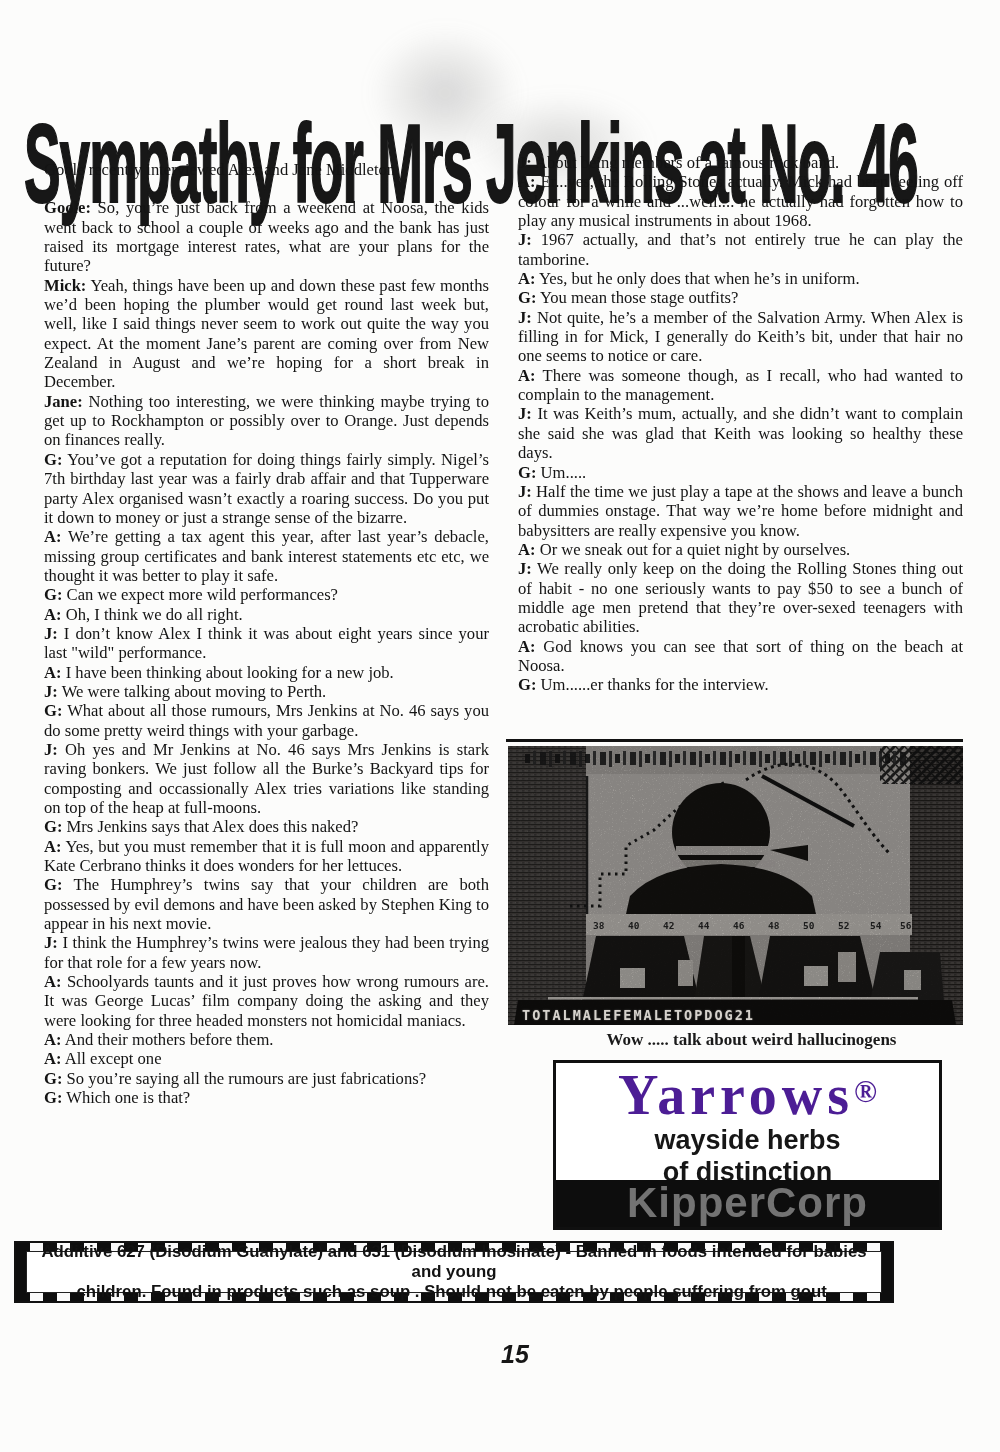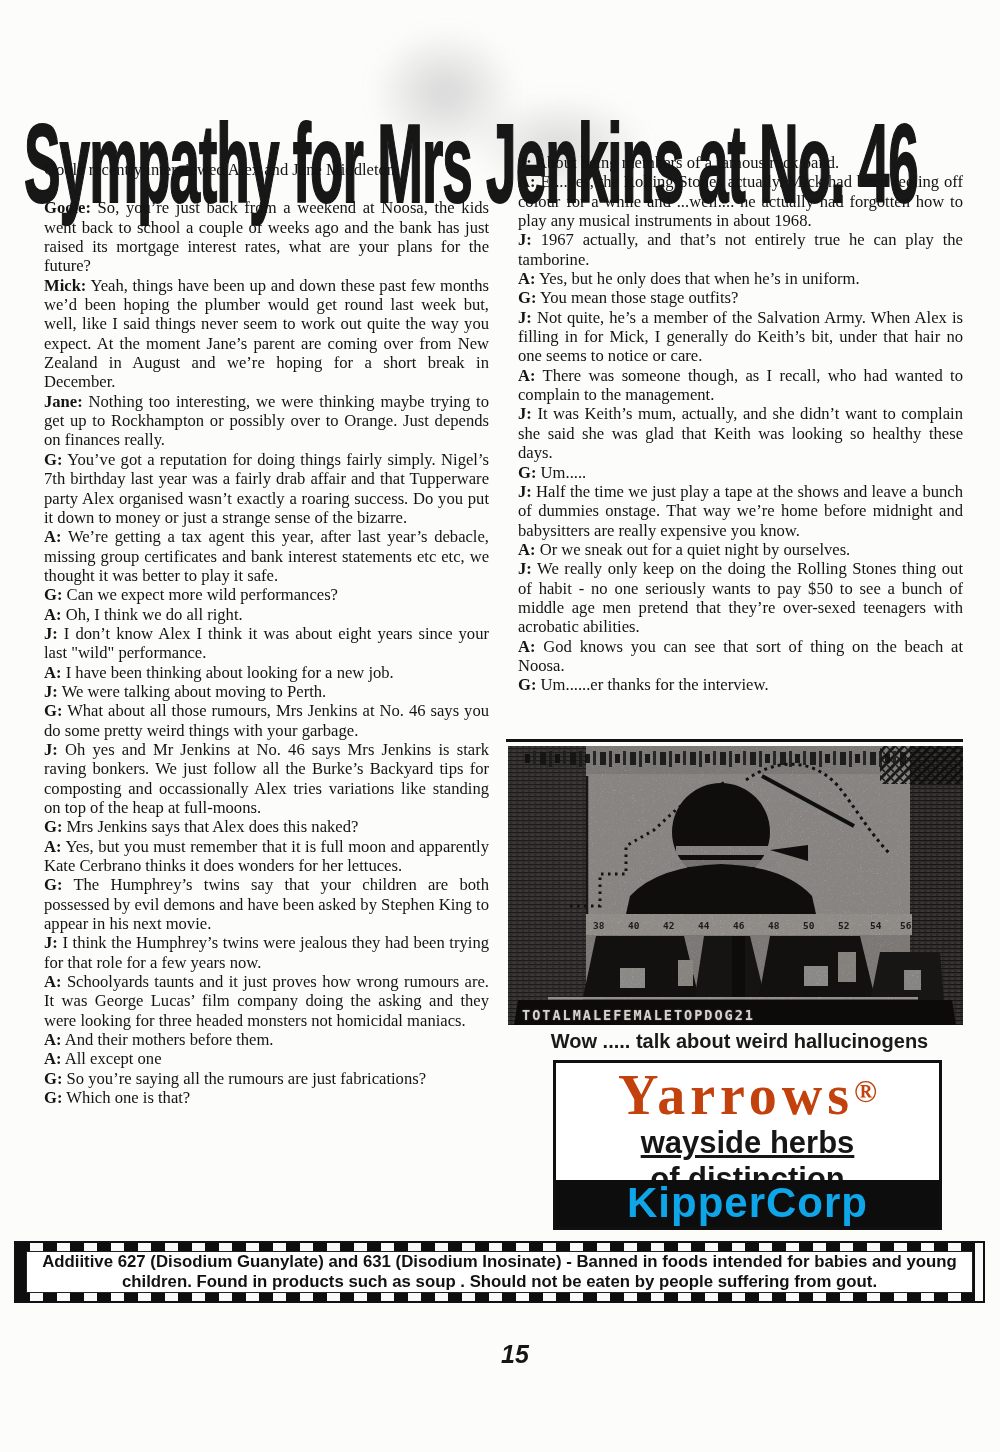--- a/index.html
+++ b/index.html
@@ -33,38 +33,38 @@
     box-shadow:inset 0 0 26px rgba(0,0,0,.35), inset -16px 0 14px -6px rgba(0,0,0,.45), inset 14px 0 12px -6px rgba(0,0,0,.4);
   }
   #photo svg{display:block;}
   #photo-status{
     position:absolute;left:0;right:0;bottom:2px;display:flex;
     padding:0 14px;color:#d6d2cc;font-family:"DejaVu Sans Mono", monospace;font-weight:bold;
     font-size:13.5px;letter-spacing:2px;text-shadow:0 0 2px rgba(255,255,255,.3);
   }
   .tick{font-family:"DejaVu Sans Mono", monospace;font-weight:bold;}
   #photo-caption{
-    position:absolute;left:512px;top:1030px;width:455px;text-align:center;
-    font-family:Liberation Sans, sans-serif;font-weight:bold;font-size:20px;color:#1a1a1a;
+    position:absolute;left:524px;top:1030px;width:455px;text-align:center;
+    font-family:Liberation Serif, serif;font-weight:bold;font-size:17px;color:#1a1a1a;
   }
   
   #ad{
     position:absolute;left:553px;top:1060px;width:389px;height:170px;
     border:3px solid #101010;background:#fff;box-sizing:border-box;text-align:center;
   }
-  #ad-brand{font-family:"Liberation Serif", serif;font-weight:bold;font-size:56px;line-height:1.08;letter-spacing:5px;margin-top:2px;color:#c2410c;}
+  #ad-brand{font-family:"Liberation Serif", serif;font-weight:bold;font-size:56px;line-height:1.08;letter-spacing:5px;margin-top:2px;color:#4c1d95;}
   #ad-brand .reg{font-size:.55em;vertical-align:.4em;letter-spacing:0;}
-  .ad-line{font-family:"Liberation Sans", sans-serif;font-weight:bold;font-size:31px;line-height:1.16;color:#161616;text-decoration:underline;}
+  .ad-line{font-family:"Liberation Sans", sans-serif;font-weight:bold;font-size:27px;line-height:1.16;color:#161616;}
   #ad-company{
-    position:absolute;left:0;right:0;bottom:0;height:47px;background:#0d0d0d;color:#0ea5e9;
+    position:absolute;left:0;right:0;bottom:0;height:47px;background:#0d0d0d;color:#737373;
     font-family:"Liberation Sans", sans-serif;font-weight:bold;font-size:42px;line-height:46px;letter-spacing:1px;
   }
   
   #banner{
-    position:absolute;left:14px;top:1241px;width:971px;height:62px;box-sizing:border-box;
+    position:absolute;left:14px;top:1241px;width:880px;height:62px;box-sizing:border-box;
     border:2px solid #111;padding:8px 10px;
     background:repeating-linear-gradient(90deg,#0e0e0e 0 14px,#fafafa 14px 27px);
   }
   #banner-inner{
     width:100%;height:100%;box-sizing:border-box;background:#fff;border:1px solid #222;
     display:flex;flex-direction:column;justify-content:center;text-align:center;
     font-family:"Liberation Sans", sans-serif;font-weight:bold;font-size:16.8px;line-height:20px;color:#121212;
   }
   
   #page-number{

